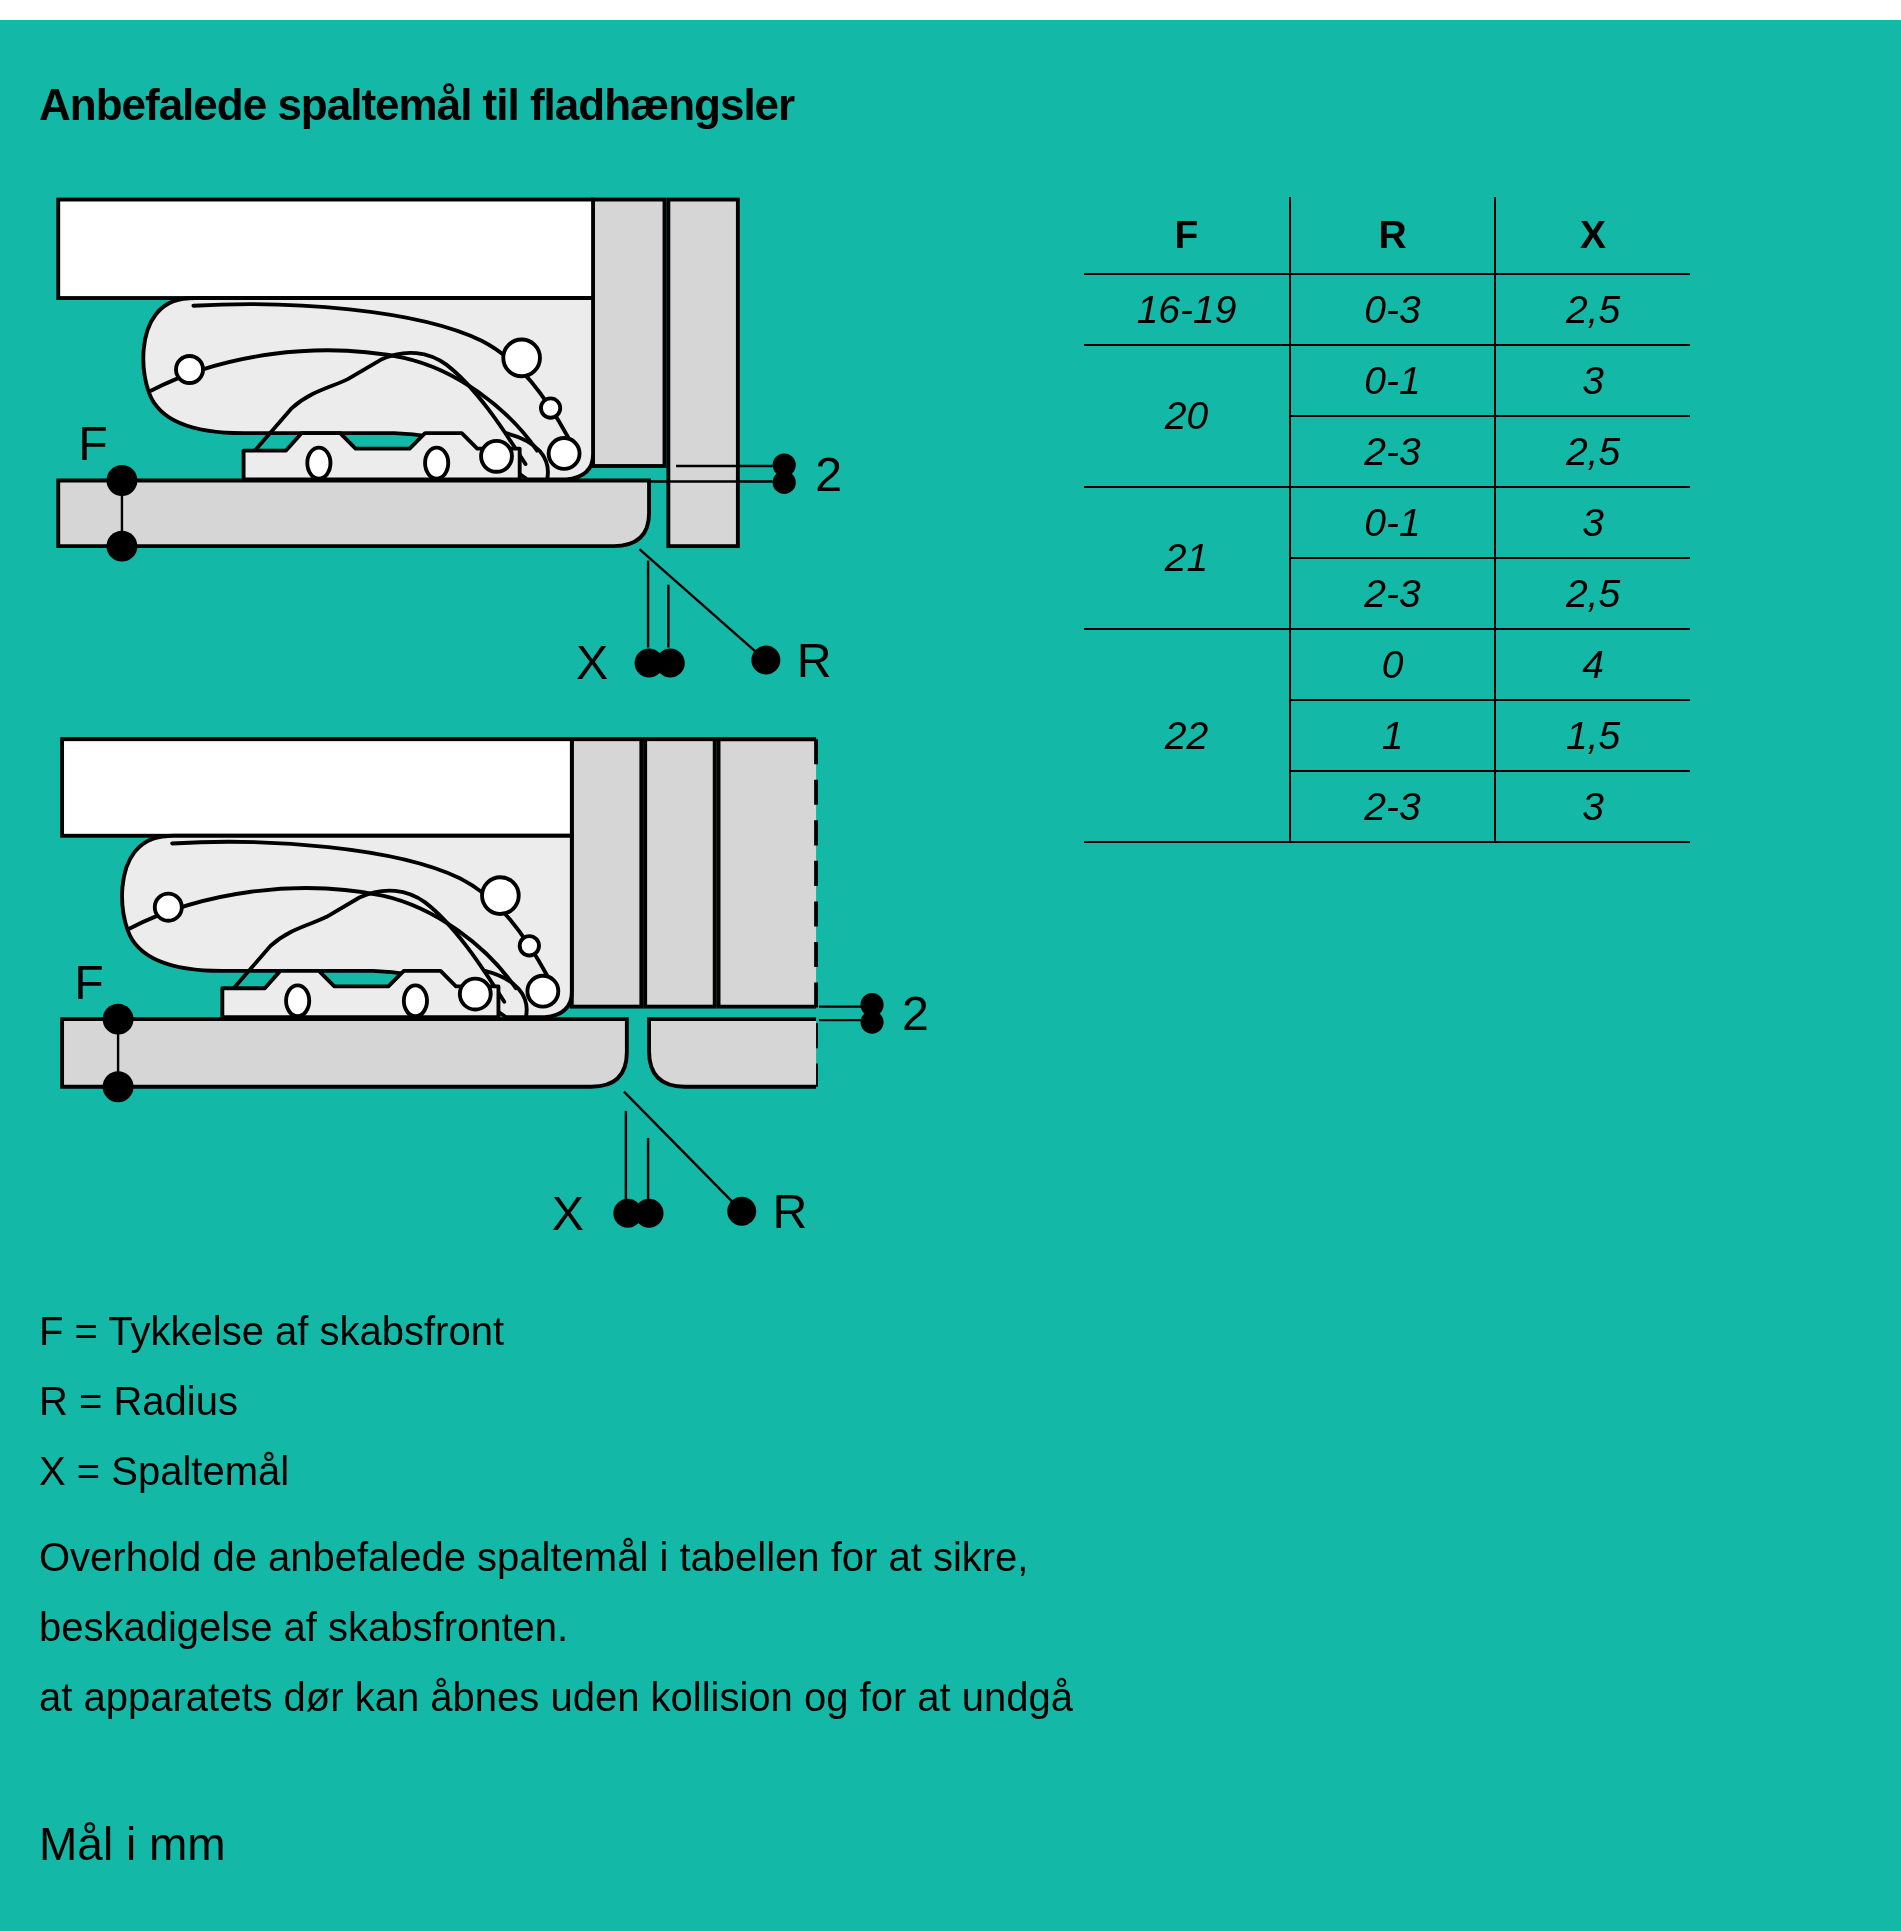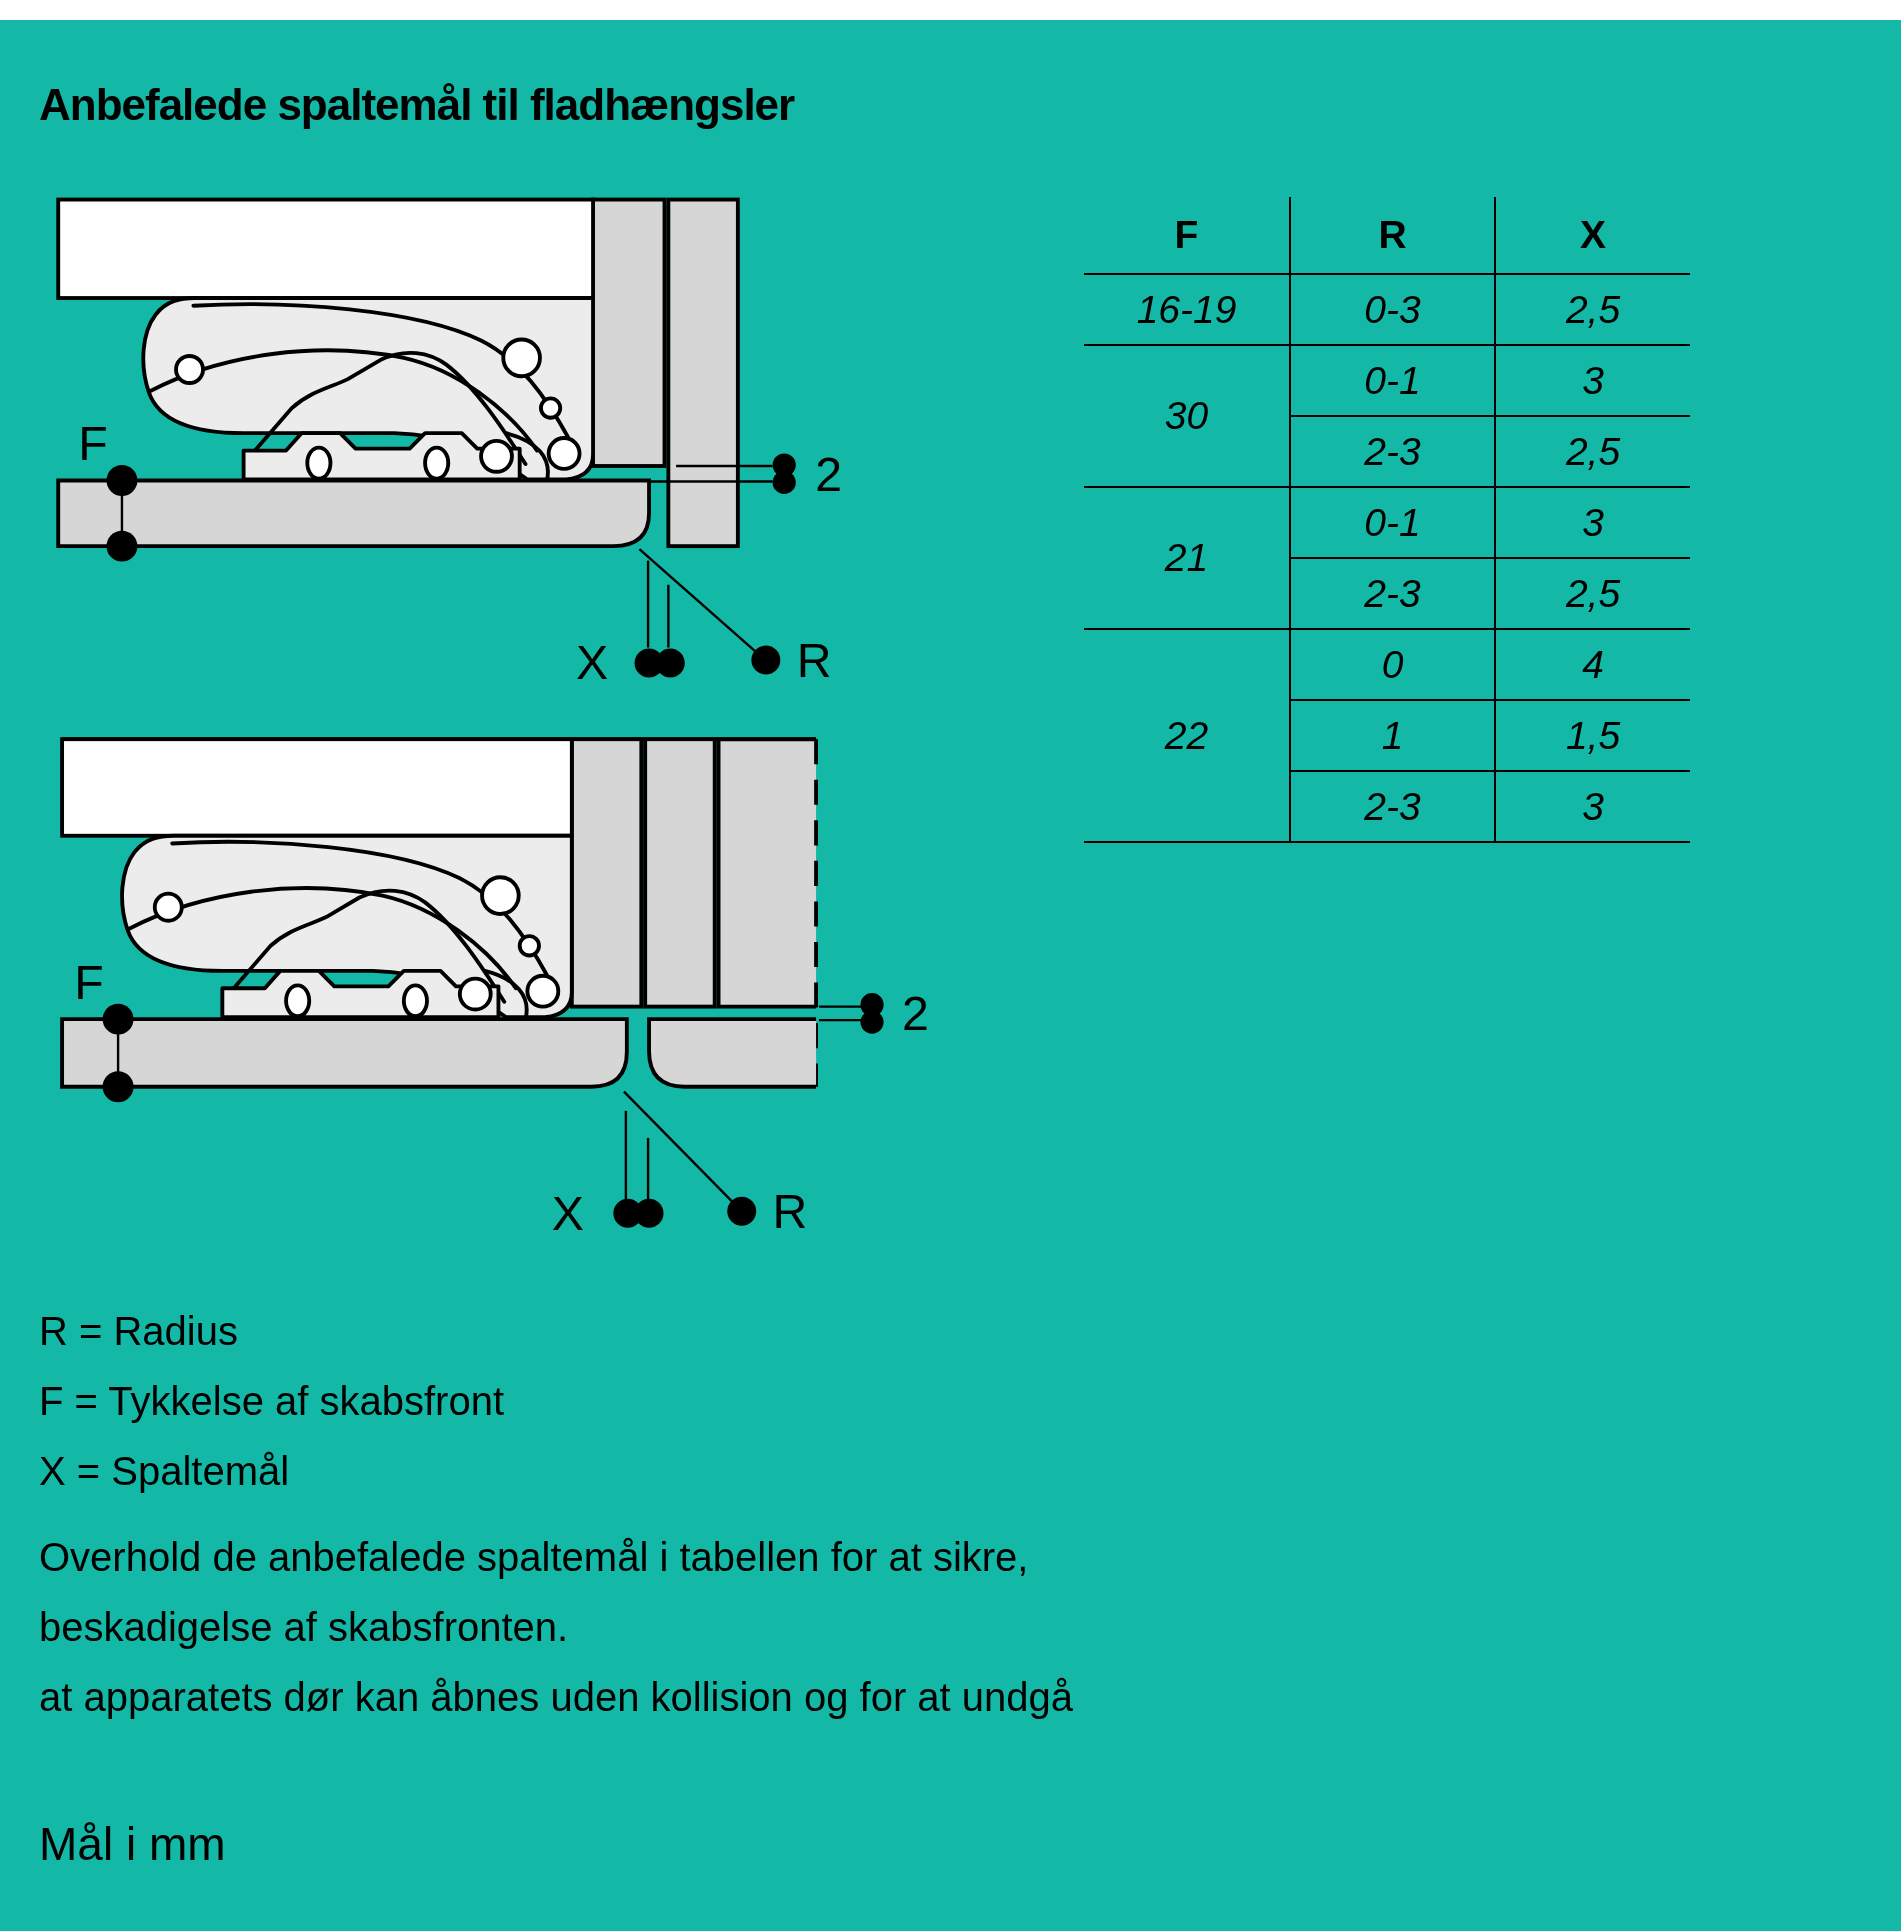--- a/index.html
+++ b/index.html
@@ -128,21 +128,21 @@
         <th class="col-x">X</th>
       </tr>
     </thead>
     <tbody>
       <tr>
         <td>16-19</td>
         <td class="col-r">0-3</td>
         <td class="col-x">2,5</td>
       </tr>
       <tr>
-        <td rowspan="2">30</td>
+        <td rowspan="2">20</td>
         <td class="col-r">0-1</td>
         <td class="col-x">3</td>
       </tr>
       <tr>
         <td class="col-r">2-3</td>
         <td class="col-x">2,5</td>
       </tr>
       <tr>
         <td rowspan="2">21</td>
         <td class="col-r">0-1</td>
@@ -162,22 +162,22 @@
         <td class="col-x">1,5</td>
       </tr>
       <tr>
         <td class="col-r">2-3</td>
         <td class="col-x">3</td>
       </tr>
     </tbody>
   </table>
 
   <div class="legend">
+    <div>F = Tykkelse af skabsfront</div>
     <div>R = Radius</div>
-    <div>F = Tykkelse af skabsfront</div>
     <div>X = Spaltemål</div>
   </div>
 
   <div class="note">
     <div>Overhold de anbefalede spaltemål i tabellen for at sikre,</div>
     <div>beskadigelse af skabsfronten.</div>
     <div>at apparatets dør kan åbnes uden kollision og for at undgå</div>
   </div>
 
   <div class="footer">Mål i mm</div>

